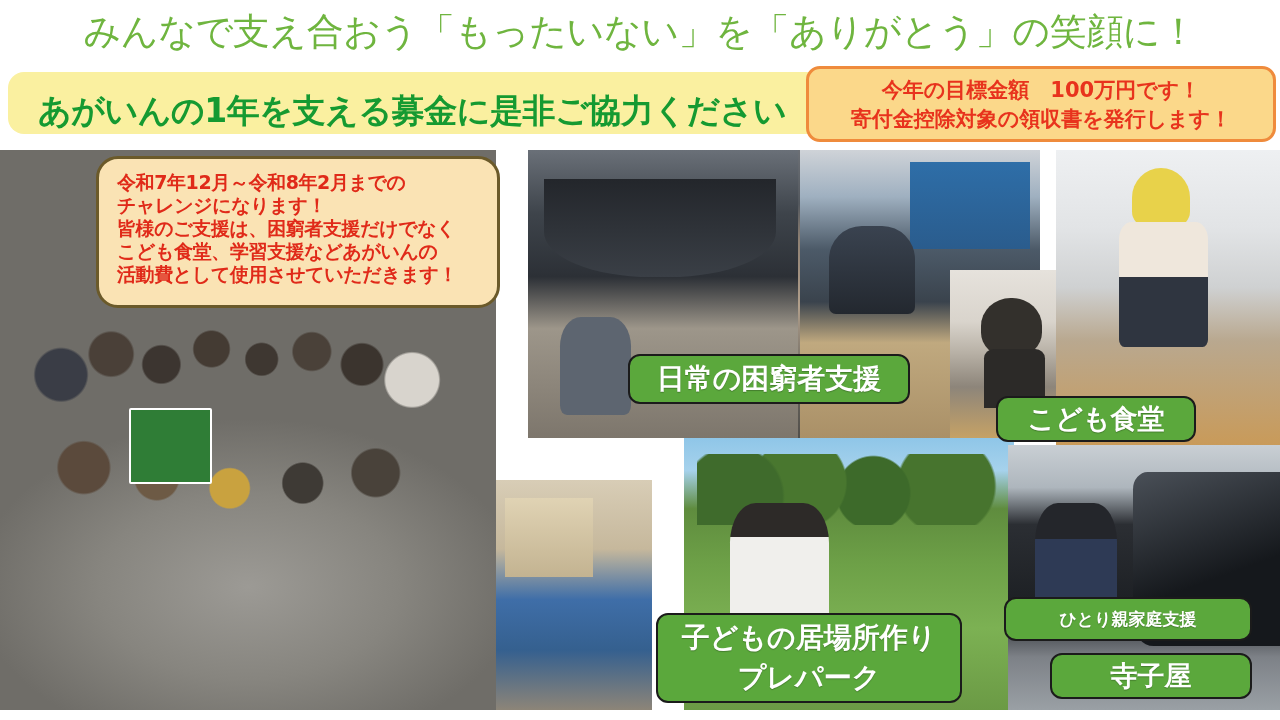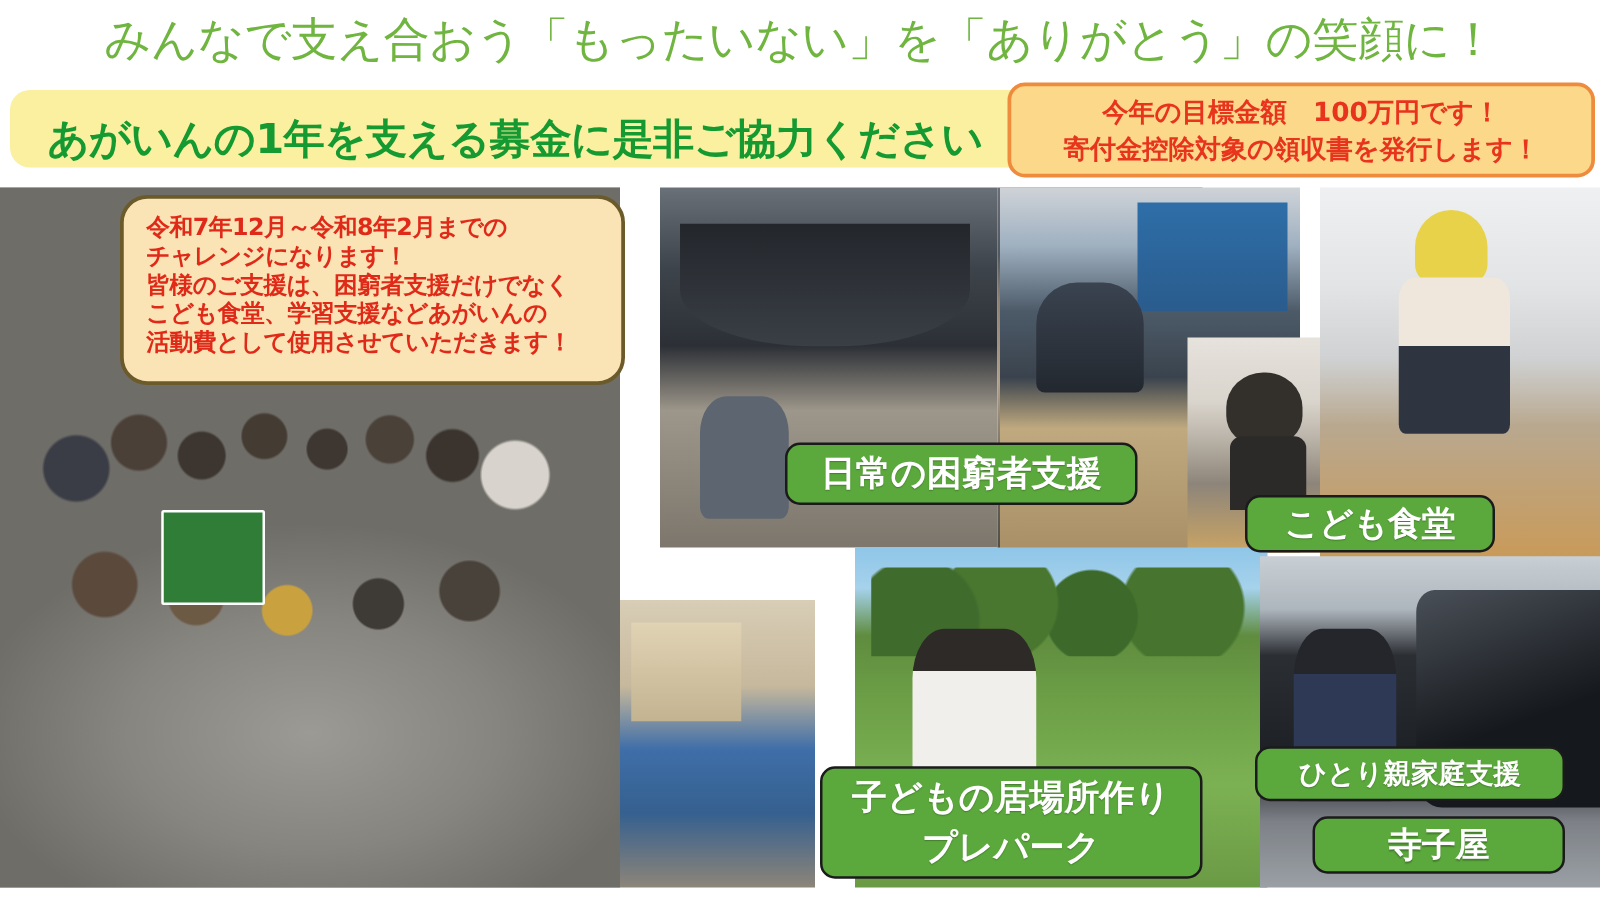--- a/index.html
+++ b/index.html
@@ -206,21 +206,21 @@
     display:flex; flex-direction:column; align-items:center; justify-content:center;
     color:#ffffff; font-weight:700; letter-spacing:0px;
     text-shadow:0 1px 1px rgba(0,0,0,.25);
   }
   .badge .bl{ white-space:nowrap; }
 
   #badge-konkyu { left:628px; top:354px; width:282px; height:50px; font-size:28px; }
   #badge-kodomo { left:996px; top:368px; width:200px; height:46px; font-size:27px;margin-top:28px; }
   #badge-foodloss{ left:382px; top:618px; width:218px; height:46px; font-size:27px; }
   #badge-prepark{ left:656px; top:613px; width:306px; height:90px; font-size:28px; line-height:40px; }
-  #badge-hitorioya{ left:1004px; top:597px; width:248px; height:44px; font-size:22px; }
+  #badge-hitorioya{ left:1004px; top:597px; width:248px; height:44px; font-size:17px; }
   #badge-terakoya{ left:1050px; top:653px; width:202px; height:46px; font-size:27px;align-items:center; }
 </style>
 </head>
 <body>
 
 <div id="poster">
 
   <div class="headline">みんなで支え合おう「もったいない」を「ありがとう」の笑顔に！</div>
 
   <div class="yellow-banner">

